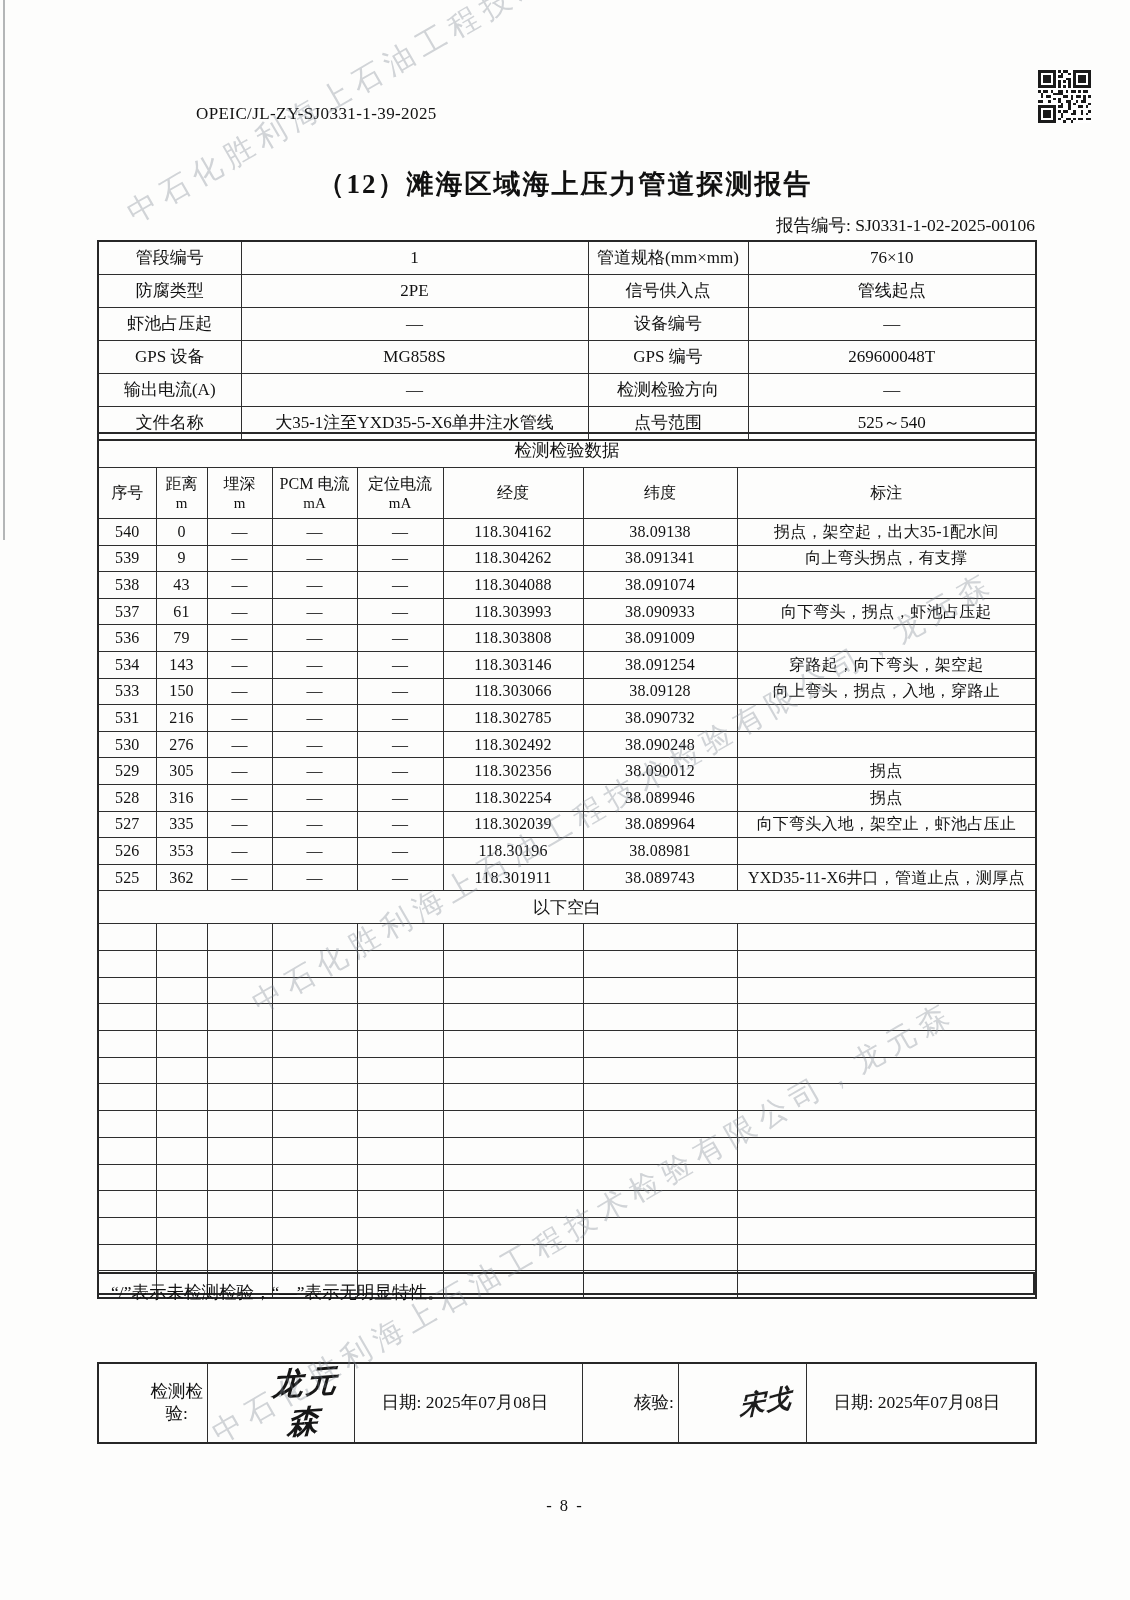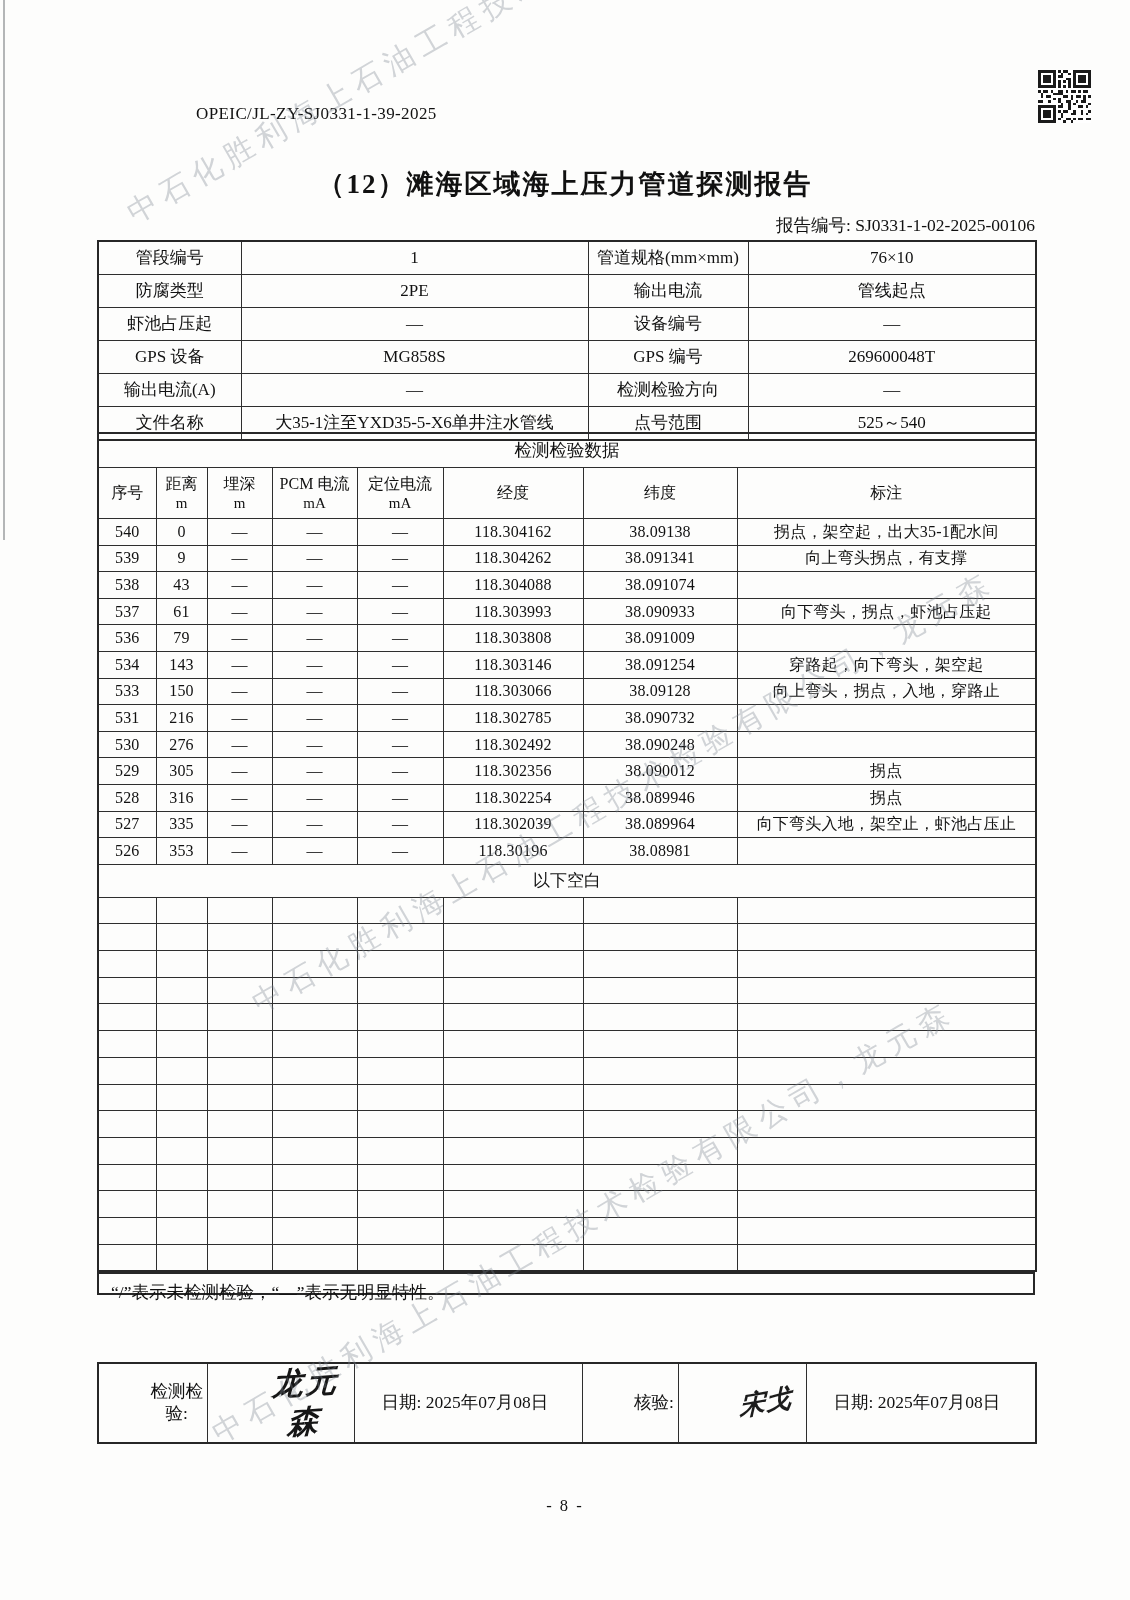--- a/index.html
+++ b/index.html
@@ -150,21 +150,21 @@
     <tbody>
         <tr>
           <td>管段编号</td>
           <td>1</td>
           <td>管道规格(mm×mm)</td>
           <td>76×10</td>
         </tr>
         <tr>
           <td>防腐类型</td>
           <td>2PE</td>
-          <td>输出电流</td>
+          <td>信号供入点</td>
           <td>管线起点</td>
         </tr>
         <tr>
           <td>虾池占压起</td>
           <td>—</td>
           <td>设备编号</td>
           <td>—</td>
         </tr>
         <tr>
           <td>GPS 设备</td>
@@ -354,20 +354,30 @@
         </tr>
         <tr class="r-data">
           <td>526</td>
           <td>353</td>
           <td>—</td>
           <td>—</td>
           <td>—</td>
           <td>118.30196</td>
           <td>38.08981</td>
           <td></td>
+        </tr>
+        <tr class="r-data">
+          <td>525</td>
+          <td>362</td>
+          <td>—</td>
+          <td>—</td>
+          <td>—</td>
+          <td>118.301911</td>
+          <td>38.089743</td>
+          <td>YXD35-11-X6井口，管道止点，测厚点</td>
         </tr>
         <tr>
           <td class="blank" colspan="8">以下空白</td>
         </tr>
         <tr class="r-empty">
           <td></td>
           <td></td>
           <td></td>
           <td></td>
           <td></td>

